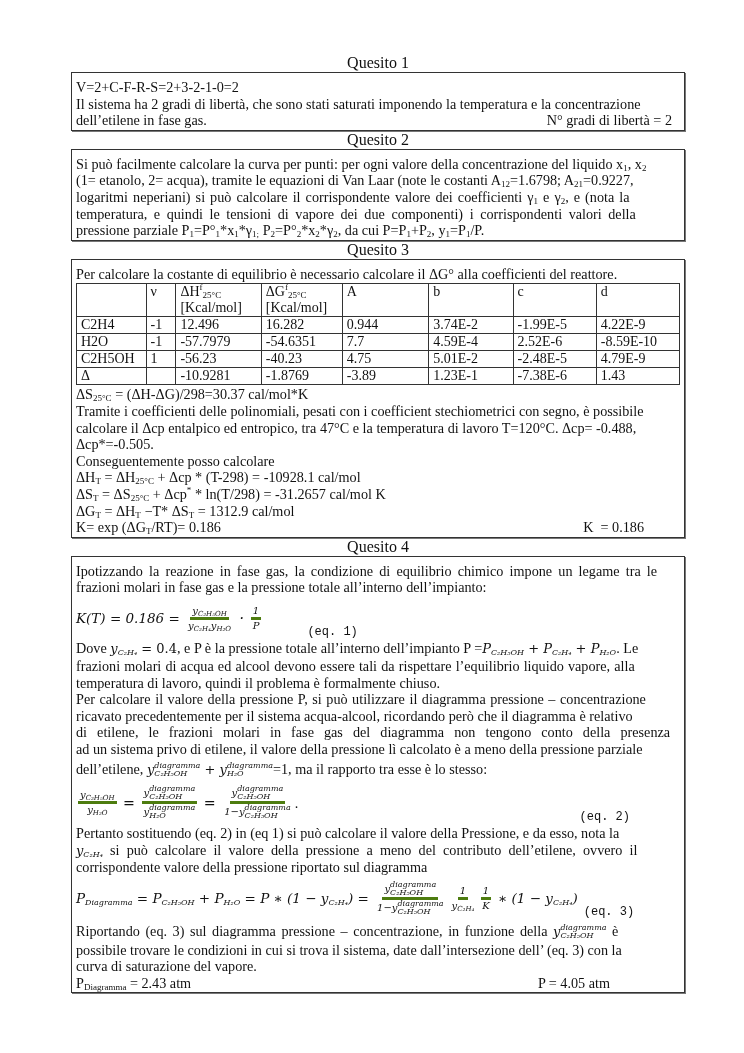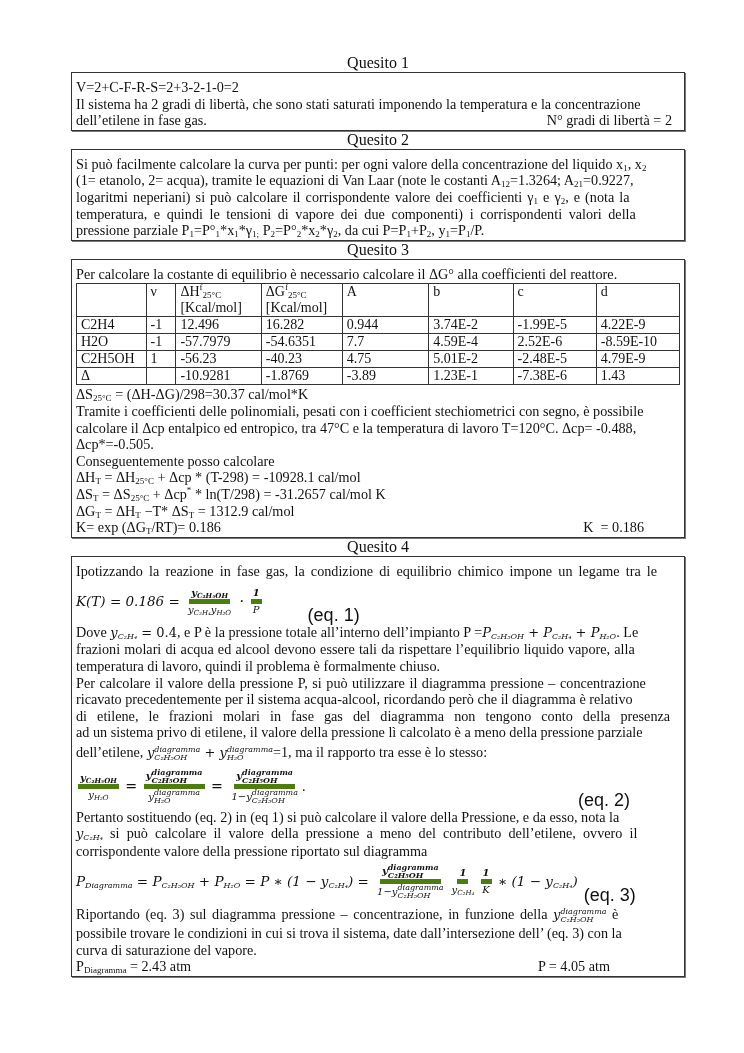--- a/index.html
+++ b/index.html
@@ -11,30 +11,30 @@
          font-size: 14.2px; line-height: 16.6px; }
   .line { white-space: nowrap; }
   .just { text-align: justify; text-align-last: left; }
   .row { display: flex; justify-content: space-between; white-space: nowrap; }
   sub { font-size: 9px; vertical-align: -2px; line-height: 0; }
   sup { font-size: 9px; vertical-align: 6px; line-height: 0; }
   .math { font-family: "DejaVu Serif", serif; font-style: italic; }
   .m { font-family: "DejaVu Serif", serif; font-style: italic; font-size: 13px; }
   .ms { font-family: "DejaVu Serif", serif; font-style: italic; font-size: 8px; }
   .frac { display: inline-flex; flex-direction: column; align-items: center; vertical-align: middle; margin: 0 2px; }
-  .frac .num { border-bottom: 5px solid #4d7c0f; padding: 0 2px; line-height: 12px; font-size: 10px; font-family: "DejaVu Serif", serif; font-style: italic; white-space: nowrap; font-weight: bold; }
+  .frac .num { border-bottom: 3px solid #4d7c0f; padding: 0 2px; line-height: 12px; font-size: 10px; font-family: "DejaVu Serif", serif; font-style: italic; white-space: nowrap; }
   .frac .den { padding: 0 2px; line-height: 12px; font-size: 10px; font-family: "DejaVu Serif", serif; font-style: italic; white-space: nowrap; }
   .frac .num sub, .frac .den sub { font-size: 7px; vertical-align: -2px; }
   .stack { display: inline-flex; flex-direction: column; vertical-align: middle; line-height: 8px; }
   .stack .t { font-size: 8px; font-family: "DejaVu Serif", serif; font-style: italic; }
   .stack .b { font-size: 8px; font-family: "DejaVu Serif", serif; font-style: italic; }
   table.thermo { border-collapse: collapse; margin: 1px 0 1px 0; width: 604px; font-size: 14px; line-height: 16px; }
   table.thermo td { border: 1px solid #333; padding: 0 4px; vertical-align: top; white-space: nowrap; }
   .eqline { display: flex; align-items: center; white-space: nowrap; min-height: 34px; }
-  .eqnum { font-family: Liberation Sans, sans-serif; font-style: normal; font-size: 18px; margin-top: 28px; }
+  .eqnum { font-family: Liberation Mono, monospace; font-style: normal; font-size: 12px; margin-top: 28px; }
 </style>
 </head>
 <body>
 
 <div class="page">
 
   <div class="qtitle">Quesito 1</div>
   <div class="box">
     <div class="line">V=2+C-F-R-S=2+3-2-1-0=2</div>
     <div class="line">Il sistema ha 2 gradi di libertà, che sono stati saturati imponendo la temperatura e la concentrazione</div>
@@ -43,21 +43,21 @@
       <span style="margin-right:8px">N° gradi di libertà = 2</span>
     </div>
   </div>
 
   <div class="qtitle">Quesito 2</div>
   <div class="box just">
     <div style="white-space:nowrap;">
       <span>Si può facilmente calcolare la curva per punti: per ogni valore della concentrazione del liquido x</span><sub>1</sub><span>, x</span><sub>2</sub>
     </div>
     <div style="white-space:nowrap;">
-      <span>(1= etanolo, 2= acqua), tramite le equazioni di Van Laar (note le costanti A</span><sub>12</sub><span>=1.3264; A</span><sub>21</sub><span>=0.9227,</span>
+      <span>(1= etanolo, 2= acqua), tramite le equazioni di Van Laar (note le costanti A</span><sub>12</sub><span>=1.6798; A</span><sub>21</sub><span>=0.9227,</span>
     </div>
     <div style="white-space:nowrap; word-spacing:1.5px;">
       <span>logaritmi neperiani) si può calcolare il corrispondente valore dei coefficienti γ</span><sub>1</sub><span> e γ</span><sub>2</sub><span>, e (nota la</span>
     </div>
     <div style="white-space:nowrap; word-spacing:3px;">temperatura, e quindi le tensioni di vapore dei due componenti) i corrispondenti valori della</div>
     <div style="white-space:nowrap;">
       <span>pressione parziale P</span><sub>1</sub><span>=P°</span><sub>1</sub><span>*x</span><sub>1</sub><span>*γ</span><sub>1;</sub><span> P</span><sub>2</sub><span>=P°</span><sub>2</sub><span>*x</span><sub>2</sub><span>*γ</span><sub>2</sub><span>, da cui P=P</span><sub>1</sub><span>+P</span><sub>2</sub><span>, y</span><sub>1</sub><span>=P</span><sub>1</sub><span>/P.</span>
     </div>
   </div>
 
@@ -146,20 +146,21 @@
     </div>
     <div class="row">
       <span><span>K= exp (ΔG</span><sub>T</sub><span>/RT)= 0.186</span></span>
       <span style="margin-right:36px; white-space:pre;">K  = 0.186</span>
     </div>
   </div>
 
   <div class="qtitle">Quesito 4</div>
   <div class="box">
     <div class="line" style="word-spacing:2.6px;">Ipotizzando la reazione in fase gas, la condizione di equilibrio chimico impone un legame tra le</div>
+    <div class="line">frazioni molari in fase gas e la pressione totale all’interno dell’impianto:</div>
     <div class="eqline" style="min-height:30px;">
       <span class="math" style="white-space:pre;font-size:13.5px;">K(T) = 0.186 = </span>
       <span class="frac">
         <span class="num"><span>y</span><sub>C₂H₅OH</sub></span>
         <span class="den"><span>y</span><sub>C₂H₄</sub><span>y</span><sub>H₂O</sub></span>
       </span>
       <span class="math" style="white-space:pre;"> · </span>
       <span class="frac">
         <span class="num">1</span>
         <span class="den">P</span>

